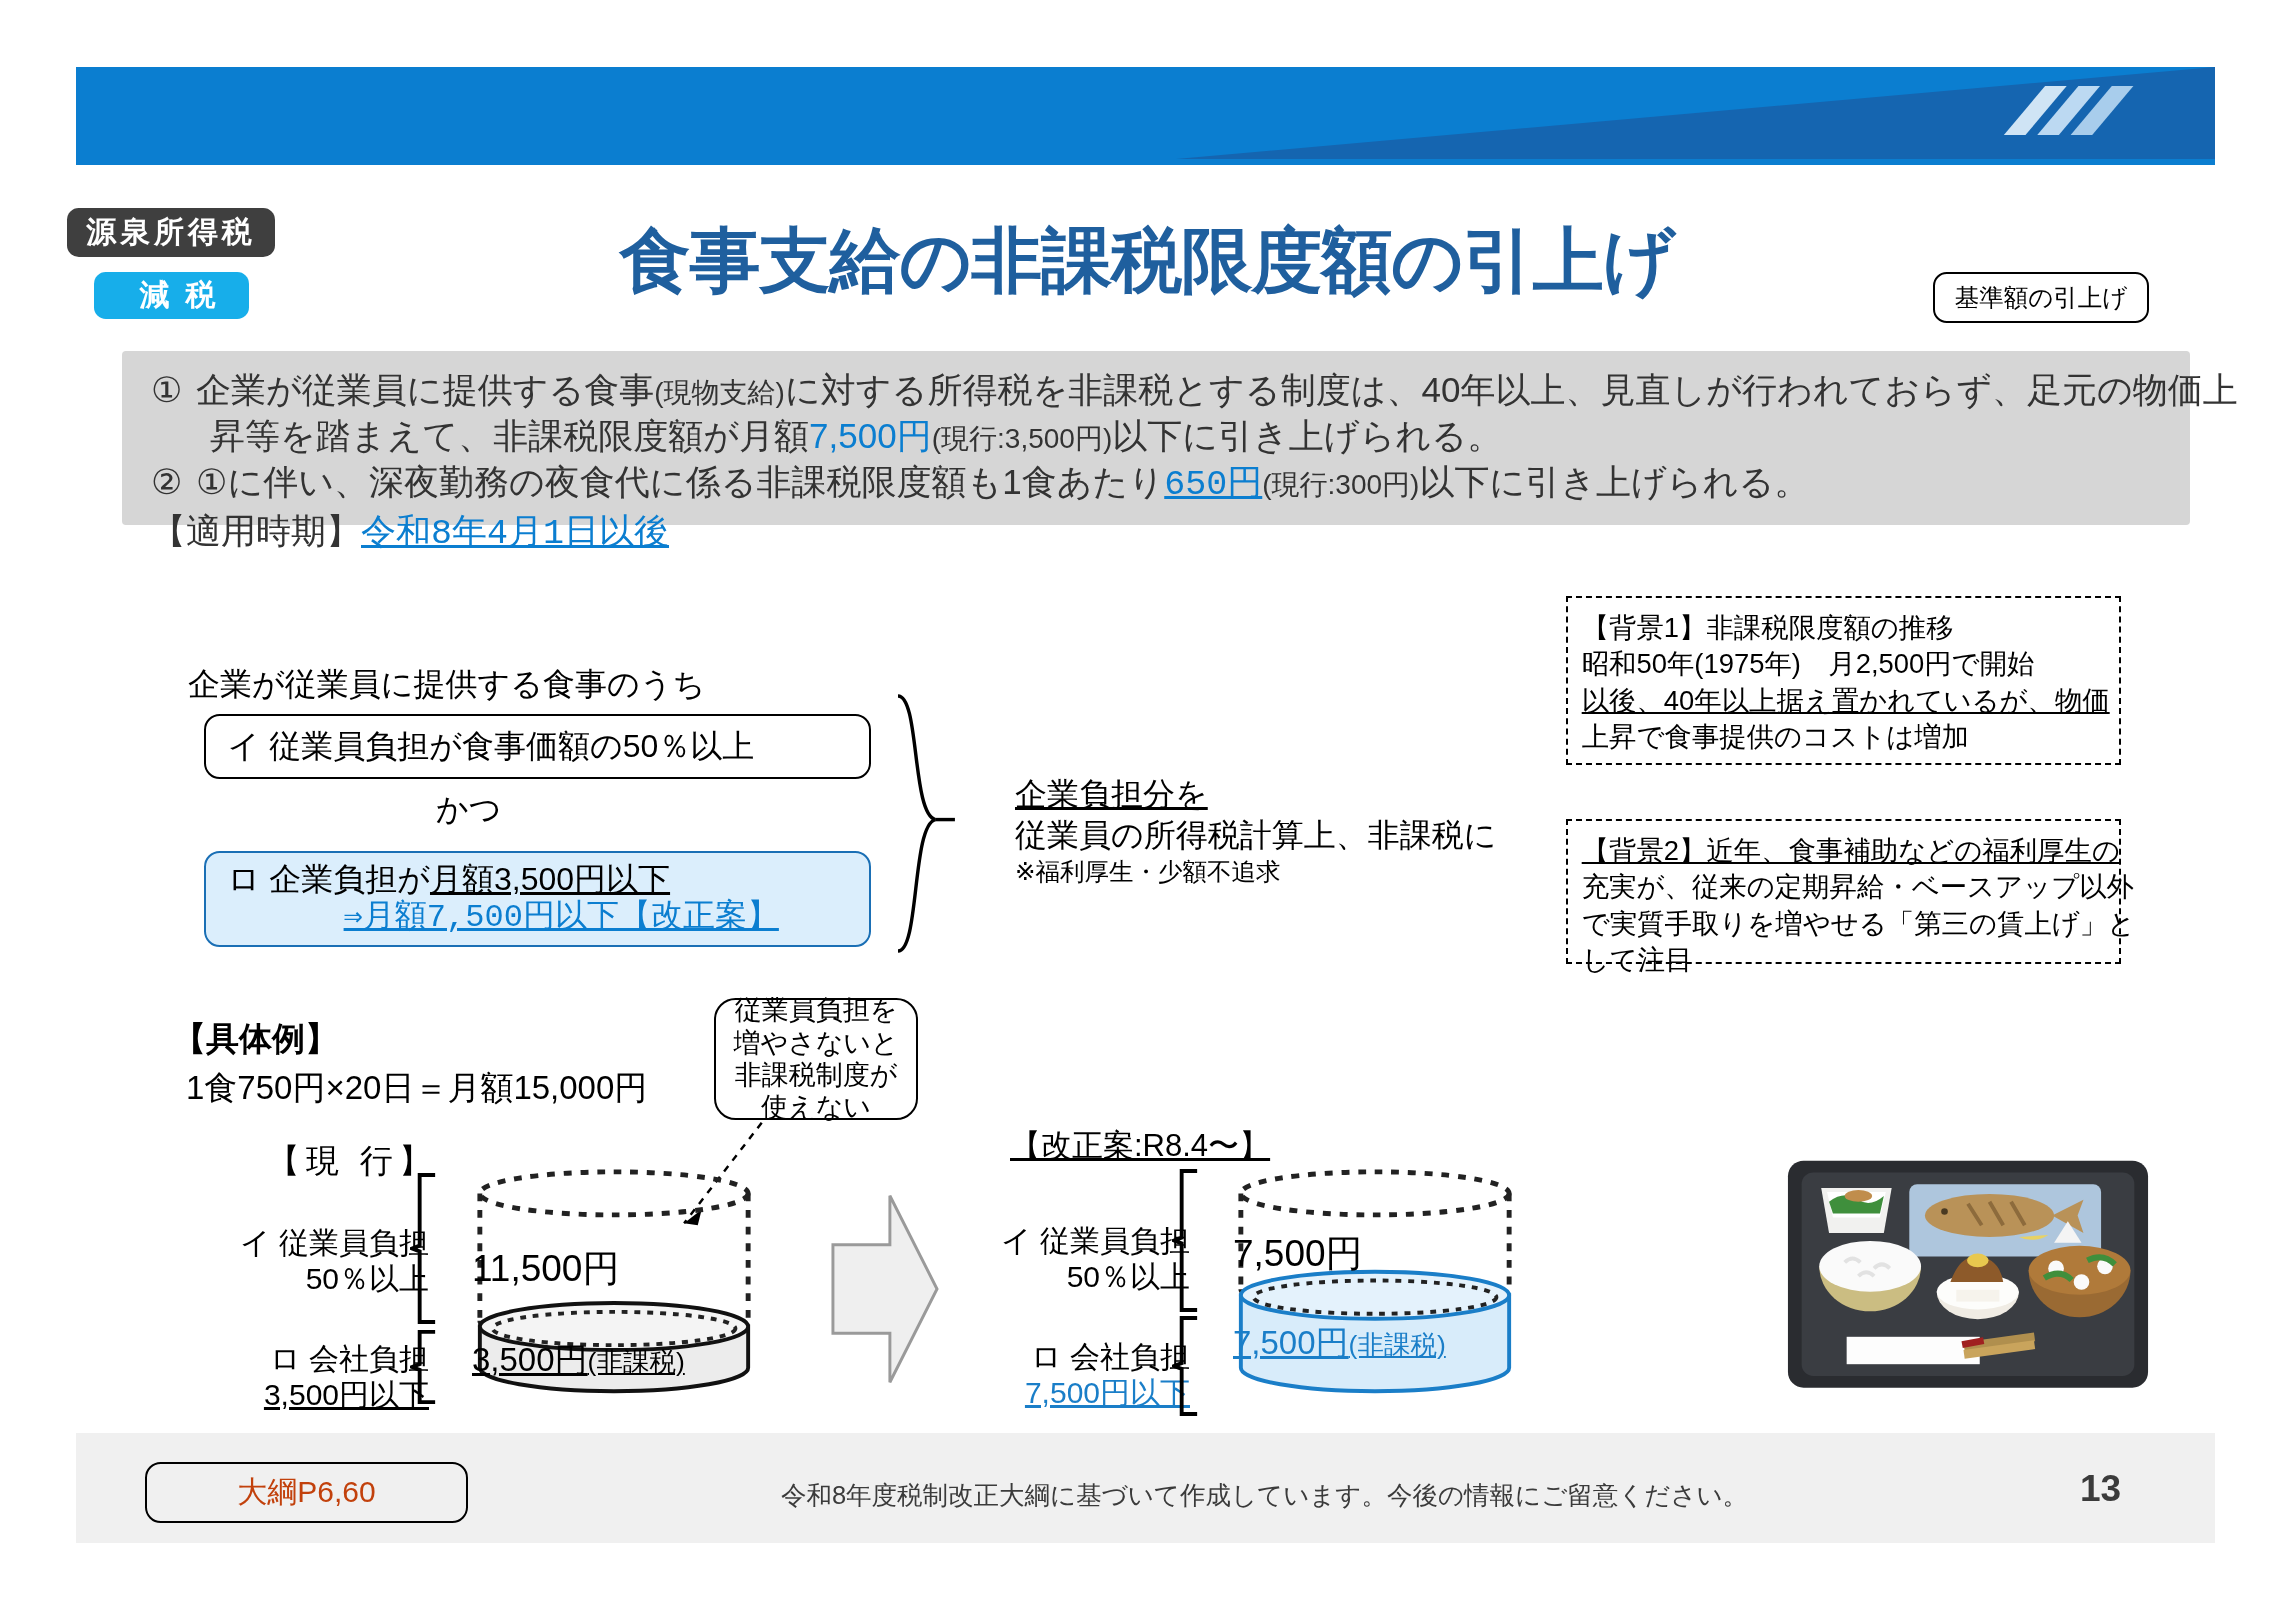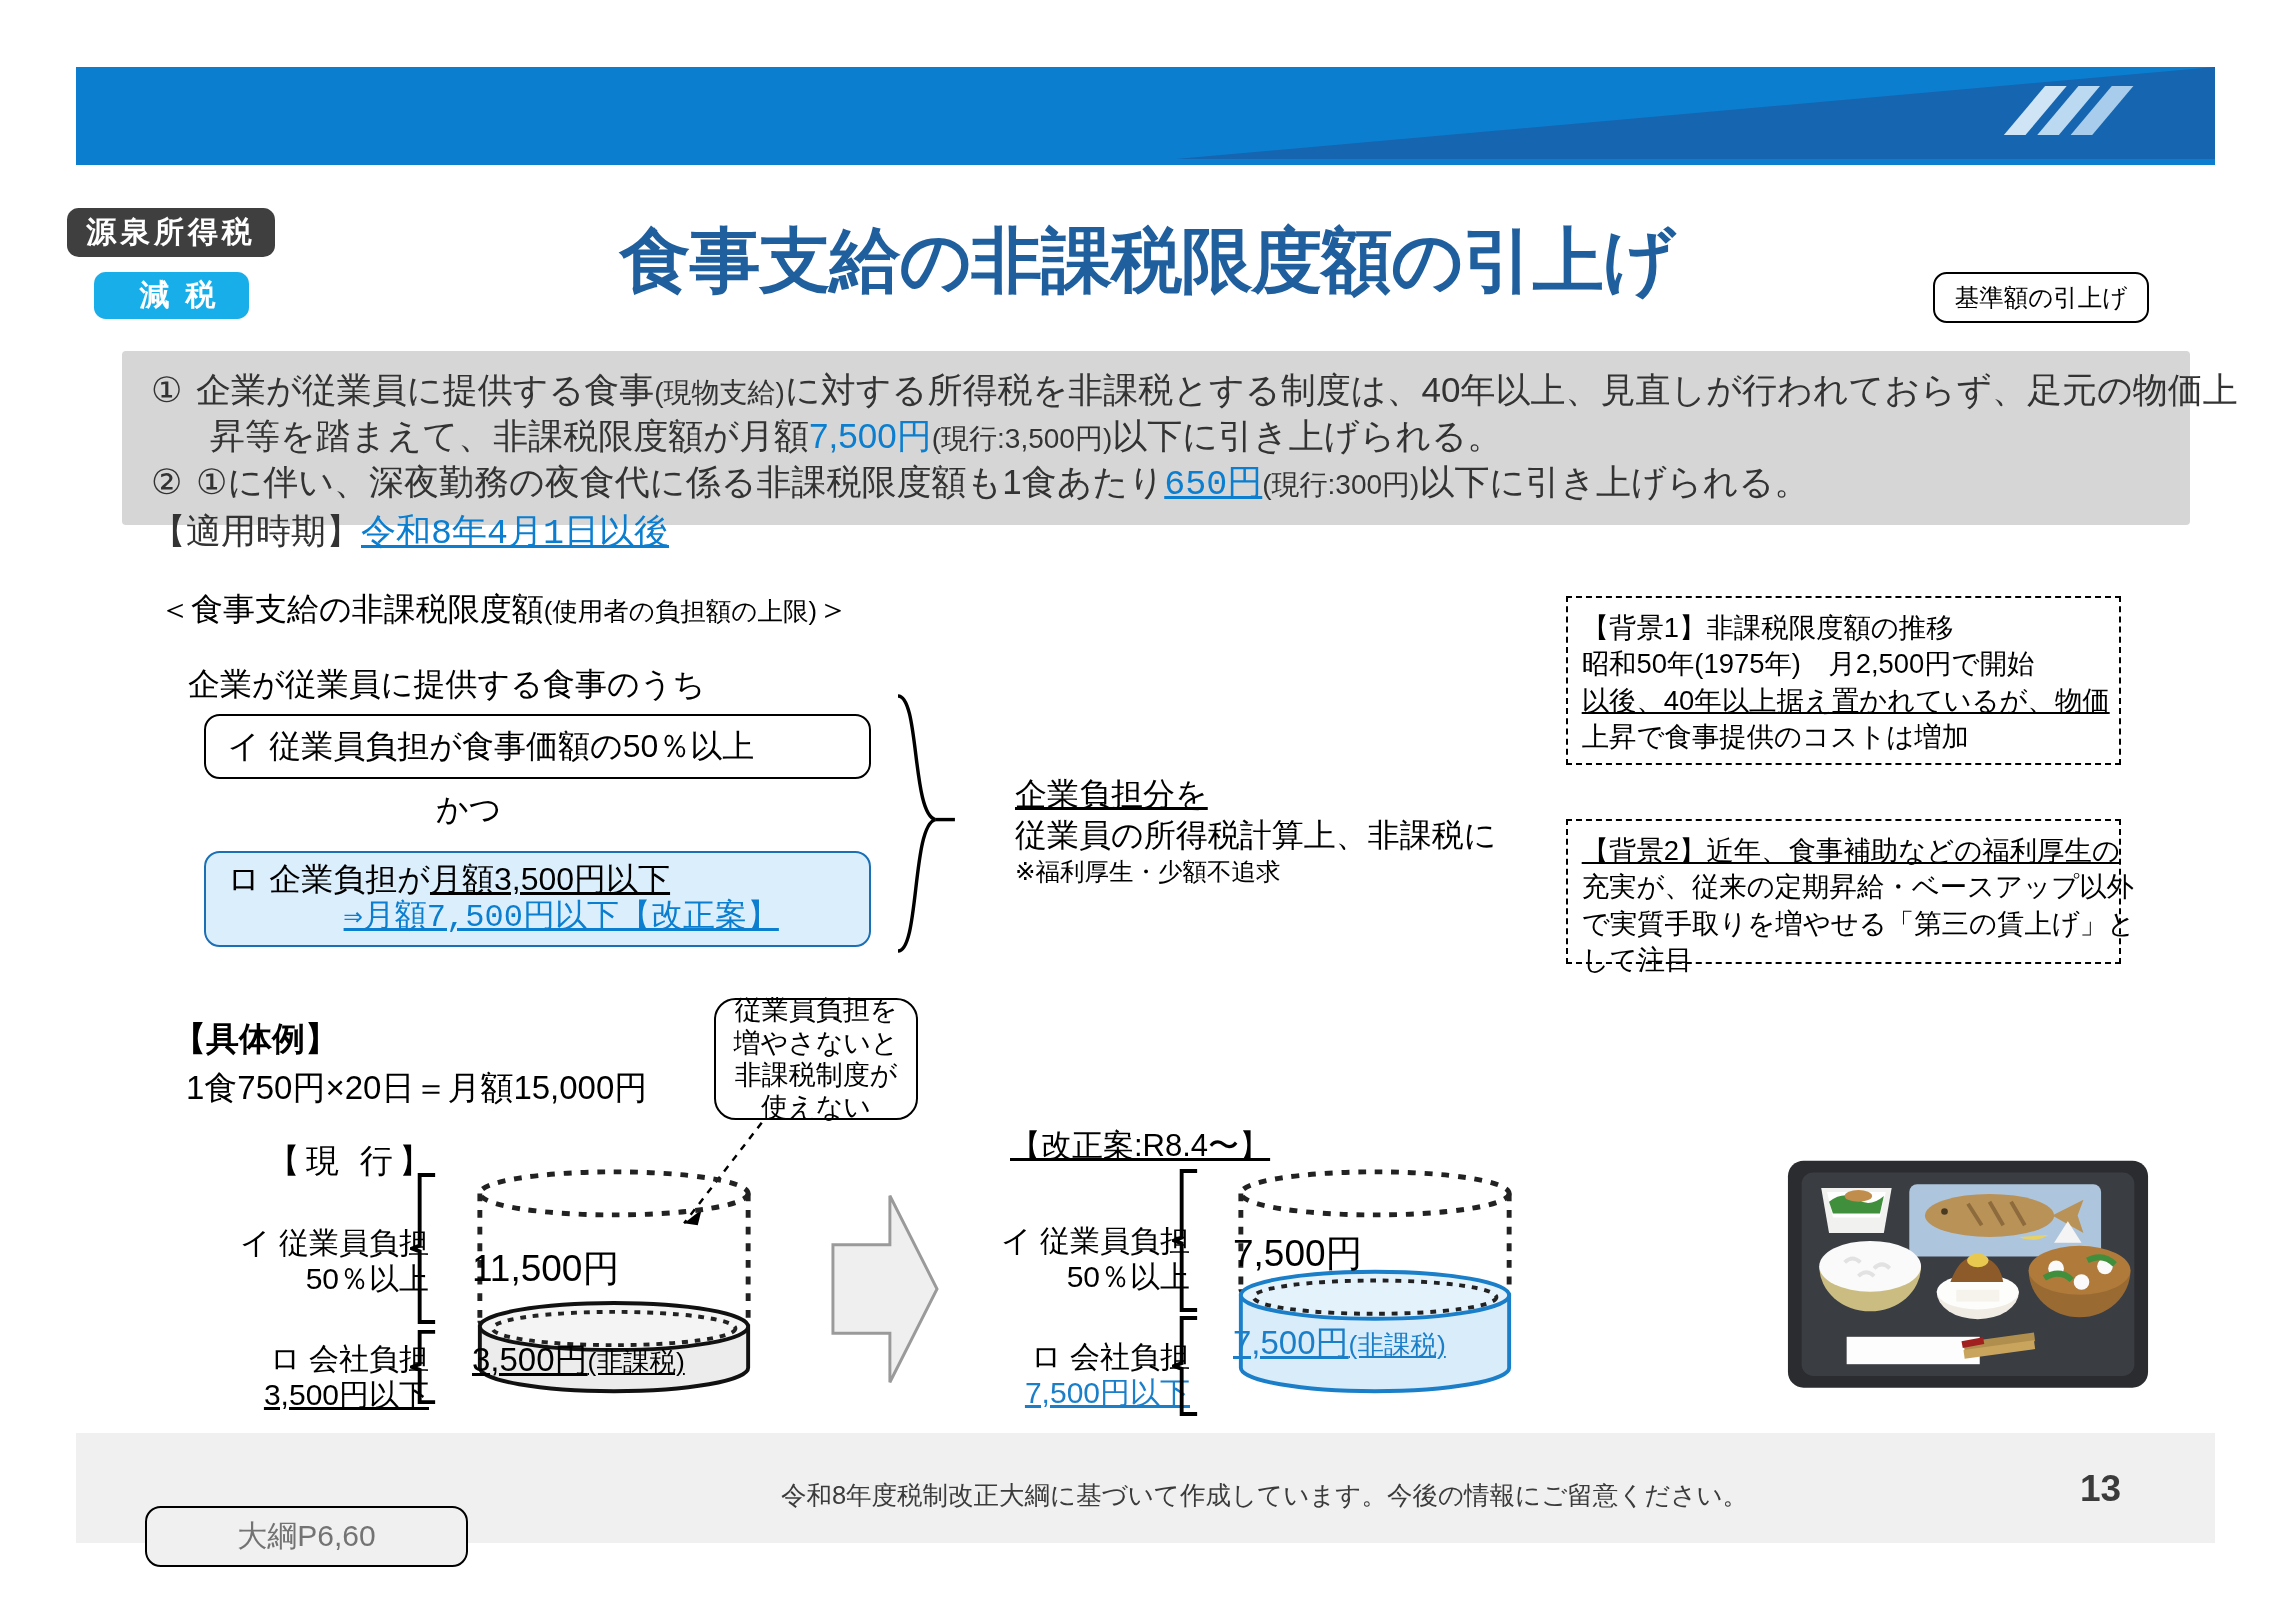--- a/index.html
+++ b/index.html
@@ -153,21 +153,21 @@
 
   
   .footer-band {
     position: absolute; left: 76px; top: 1433px; width: 2139px; height: 110px;
     background: #f0f0f0;
   }
   .footer-pill {
     position: absolute; left: 145px; top: 1462px; width: 323px; height: 61px;
     border: 2.9px solid #000; border-radius: 15.7px; background: #f0f0f0;
     display: flex; align-items: center; justify-content: center;
-    font-size: 30px; color: #737373; margin-top: 44px;
+    font-size: 30px; color: #c2410c;
   }
   .footer-note {
     position: absolute; left: 686px; top: 1478px; width: 1157px;
     text-align: center; font-size: 25.5px; color: #3b3b3b; white-space: nowrap;
   }
   .page-no { position: absolute; left: 2080px; top: 1468px; font-size: 37px; font-weight: bold; color: #3b3b3b; }
 </style>
 </head>
 <body>
 
@@ -189,21 +189,20 @@
   <div class="title">食事支給の非課税限度額の引上げ</div>
   <div class="pill-topright">基準額の引上げ</div>
 
   <div class="summary">
     <span class="row"><span class="num">①</span><span>企業が従業員に提供する食事</span><span class="sm">(現物支給)</span><span>に対する所得税を非課税とする制度は、40年以上、見直しが行われておらず、足元の物価上</span></span>
     <span class="indent"><span>昇等を踏まえて、非課税限度額が月額</span><span class="blu">7,500円</span><span class="sm">(現行:3,500円)</span><span>以下に引き上げられる。</span></span>
     <span class="row"><span class="num">②</span><span>①に伴い、深夜勤務の夜食代に係る非課税限度額も1食あたり</span><span class="blu-u">650円</span><span class="sm">(現行:300円)</span><span>以下に引き上げられる。</span></span>
     <span class="row"><span>【適用時期】</span><span class="blu-u">令和8年4月1日以後</span></span>
   </div>
 
-  <div class="lbl h-limit"><span>＜食事支給の非課税限度額</span><span class="small">(使用者の負担額の上限)</span><span>＞</span></div>
   <div class="lbl h-amongst">企業が従業員に提供する食事のうち</div>
 
   <div class="cond-box cond-i">
     <span>イ 従業員負担が食事価額の50％以上</span>
   </div>
   <div class="lbl katsu">かつ</div>
   <div class="cond-box cond-ro">
     <span><span>ロ 企業負担が</span><span class="u">月額3,500円以下</span></span>
     <span class="l2 blu-u">⇒月額7,500円以下【改正案】</span>
   </div>

